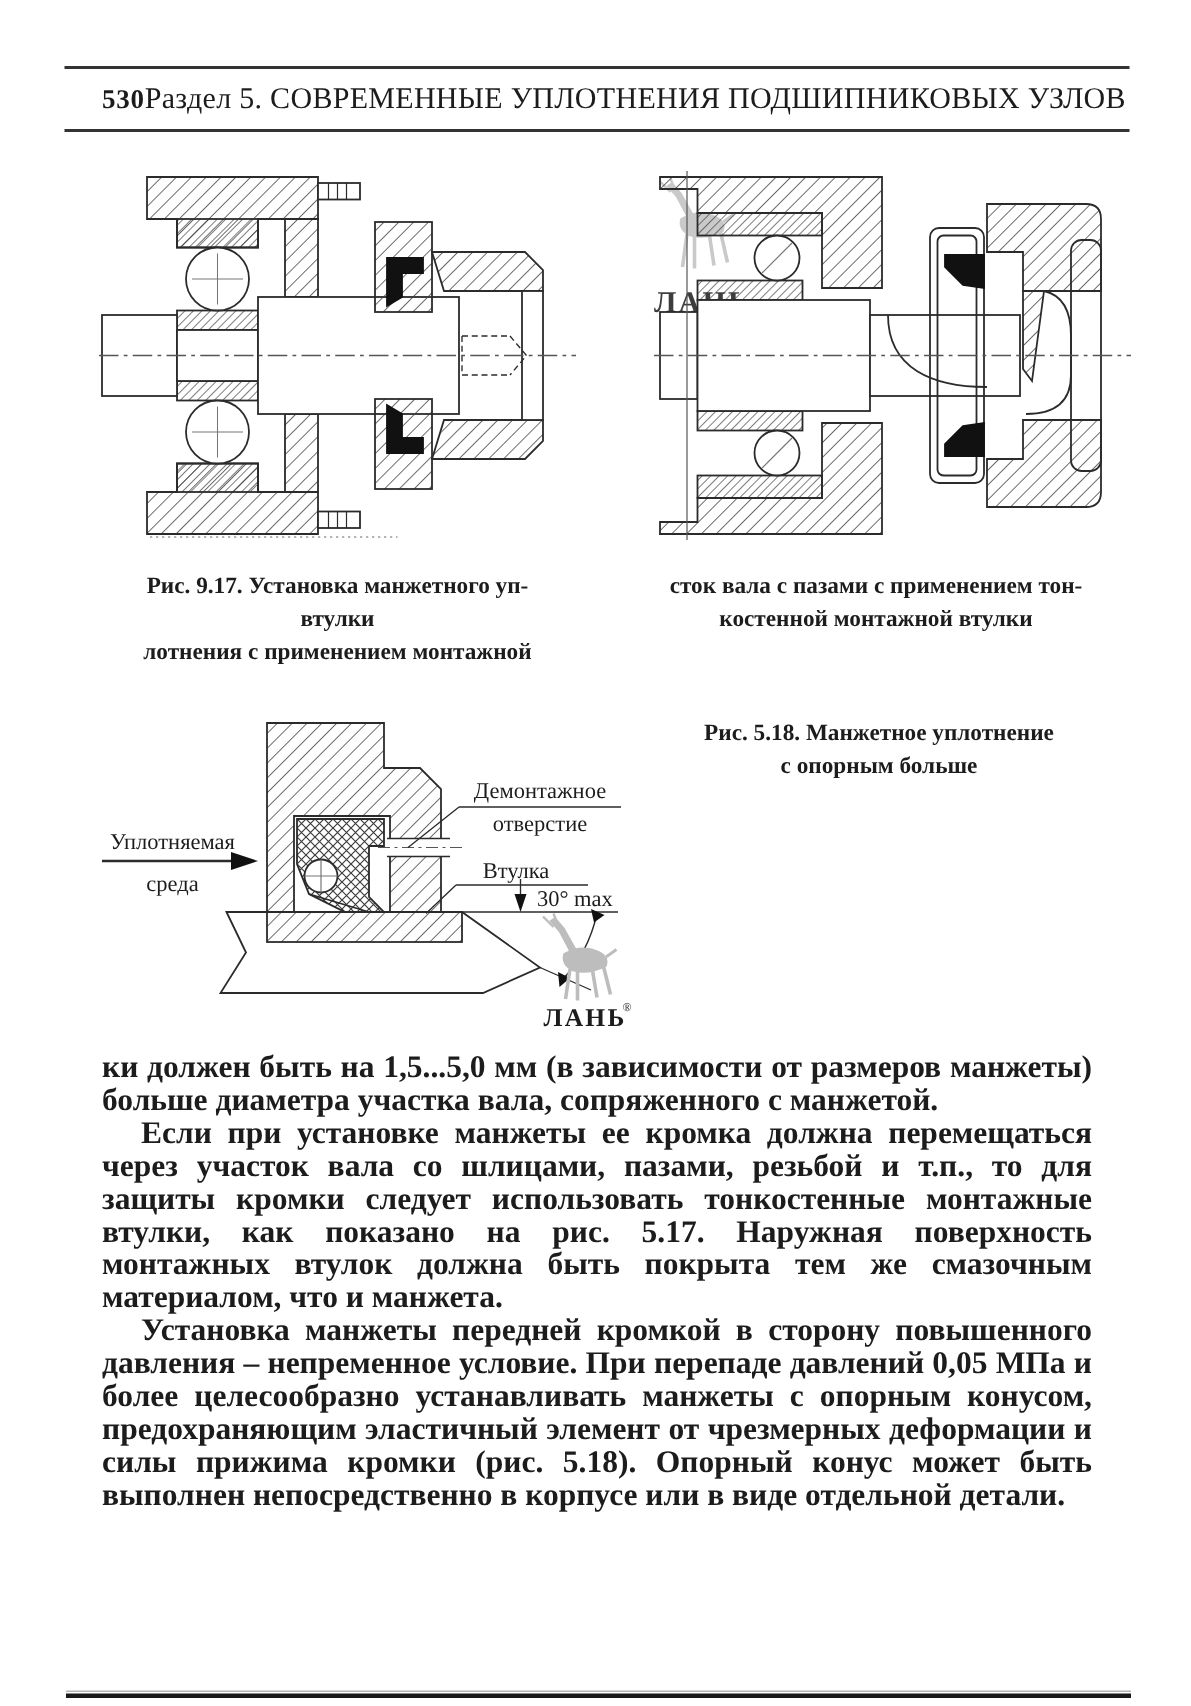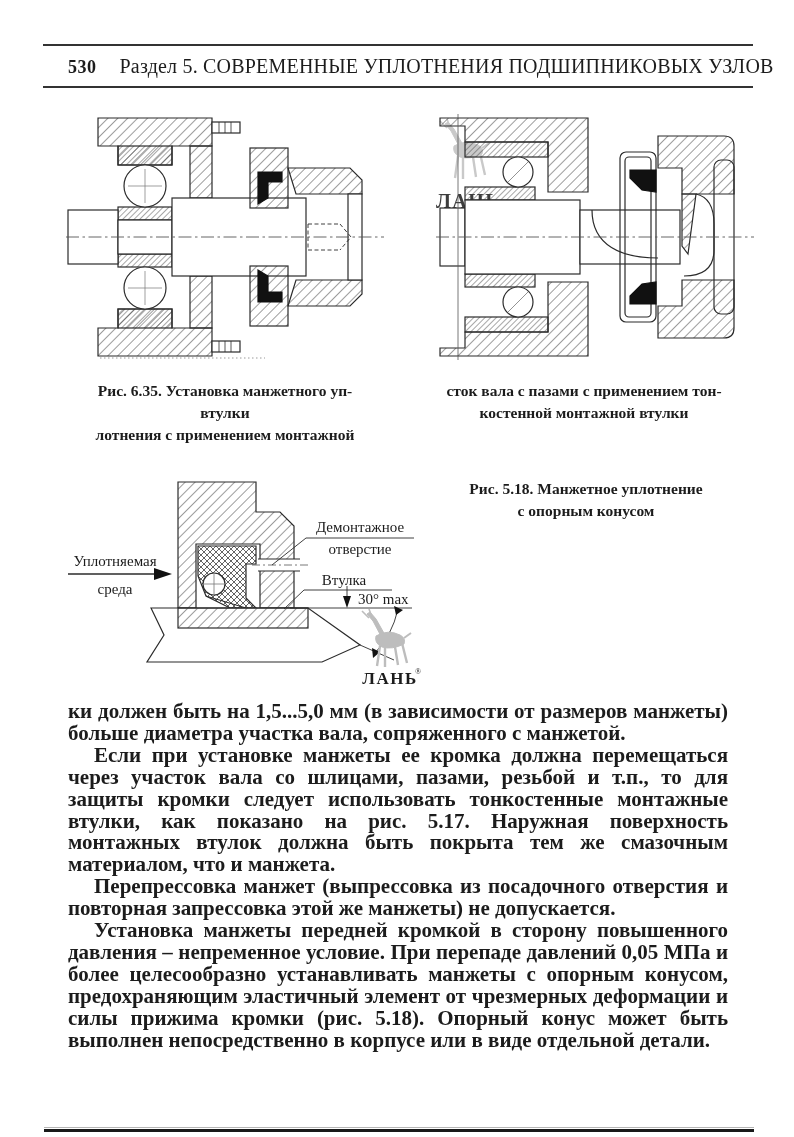--- a/index.html
+++ b/index.html
@@ -6,21 +6,21 @@
   .page{
     position:relative;width:794px;height:1137px;background:#fff;overflow:hidden;
     font-family:"Liberation Serif","DejaVu Serif",serif;color:#1c1c1c;
   }
   .rule{position:absolute;background:#333;}
   .rule-top{left:43px;top:44px;width:710px;height:2px;}
   .rule-under-header{left:43px;top:86px;width:710px;height:2px;}
   .rule-bottom-thin{left:44px;top:1127px;width:710px;height:1px;background:#b5b5b5;}
   .rule-bottom{left:44px;top:1129px;width:710px;height:3px;background:#191919;}
   .header-row{
-    position:absolute;left:68px;top:55px;width:680px;display:flex;align-items:baseline;gap:23px;
+    position:absolute;left:68px;top:55px;width:680px;display:flex;align-items:baseline;
   }
   .page-num{font-size:18px;font-weight:bold;letter-spacing:.5px;}
   .header-title{font-size:20px;letter-spacing:.2px;white-space:nowrap;}
   .figure{position:absolute;}
   .caption{
     position:absolute;text-align:center;font-weight:bold;font-size:15.5px;line-height:22px;
   }
   .cap16{left:75px;top:380px;width:300px;}
   .cap17{left:418px;top:380px;width:332px;}
   .cap18{left:425px;top:478px;width:322px;text-align:center;}
@@ -152,31 +152,31 @@
       <path d="M252,88 H266 L258,148 L252,140 Z" fill="url(#h17)"></path>
       <path d="M266,88 Q284,92 284,118 V144 Q284,170 254,170"></path>
       <rect x="284" y="54" width="20" height="154" rx="7"></rect>
 
       <line x1="28" y1="8" x2="28" y2="254" stroke="#555" stroke-width="0.8"></line>
       <line x1="6" y1="131" x2="324" y2="131" stroke="#555" stroke-width="0.9" stroke-dasharray="13 3.5 2.5 3.5"></line>
     </g>
   </svg>
 
   <div class="caption cap16">
-    <div>Рис. 6.35. Установка манжетного уп-</div>
+    <div>Рис. 9.17. Установка манжетного уп-</div>
     <div>втулки</div>
     <div>лотнения с применением монтажной</div>
   </div>
   <div class="caption cap17">
     <div>сток вала с пазами с применением тон-</div>
     <div>костенной монтажной втулки</div>
   </div>
   <div class="caption cap18">
     <div>Рис. 5.18. Манжетное уплотнение</div>
-    <div>с опорным конусом</div>
+    <div>с опорным больше</div>
   </div>
 
   <svg class="figure" style="left:60px;top:468px" width="365" height="225" viewBox="0 0 365 225">
     <defs>
       <pattern id="h18" patternUnits="userSpaceOnUse" width="7" height="7" patternTransform="rotate(45)">
         <line x1="0" y1="0" x2="0" y2="7" stroke="#3c3c3c" stroke-width="1"></line>
       </pattern>
       <pattern id="x18" patternUnits="userSpaceOnUse" width="6" height="6">
         <path d="M0,0 L6,6 M6,0 L0,6" stroke="#3c3c3c" stroke-width="0.8"></path>
       </pattern>
@@ -229,19 +229,18 @@
         <path d="M42,28 L49,23" fill="none" stroke-width="2"></path>
       </g>
       <text class="wm-text" x="330" y="216" font-size="17" text-anchor="middle" fill="#bdbdbd">ЛАНЬ</text>
       <text x="355" y="206" font-size="8" fill="#bdbdbd">®</text>
     </g>
   </svg>
 
   <div class="body-text">
     <p class="no-indent">ки должен быть на 1,5...5,0 мм (в зависимости от размеров манжеты) больше диаметра участка вала, сопряженного с манжетой.</p>
     <p>Если при установке манжеты ее кромка должна перемещаться через участок вала со шлицами, пазами, резьбой и т.п., то для защиты кромки следует использовать тонкостенные монтажные втулки, как показано на рис. 5.17. Наружная поверхность монтажных втулок должна быть покрыта тем же смазочным материалом, что и манжета.</p>
-    <p>Перепрессовка манжет (выпрессовка из посадочного отверстия и повторная запрессовка этой же манжеты) не допускается.</p>
     <p>Установка манжеты передней кромкой в сторону повышенного давления – непременное условие. При перепаде давлений 0,05 МПа и более целесообразно устанавливать манжеты с опорным конусом, предохраняющим эластичный элемент от чрезмерных деформации и силы прижима кромки (рис. 5.18). Опорный конус может быть выполнен непосредственно в корпусе или в виде отдельной детали.</p>
   </div>
 
   <div class="rule rule-bottom-thin"></div>
   <div class="rule rule-bottom"></div>
 </div>
 
 </body></html>

